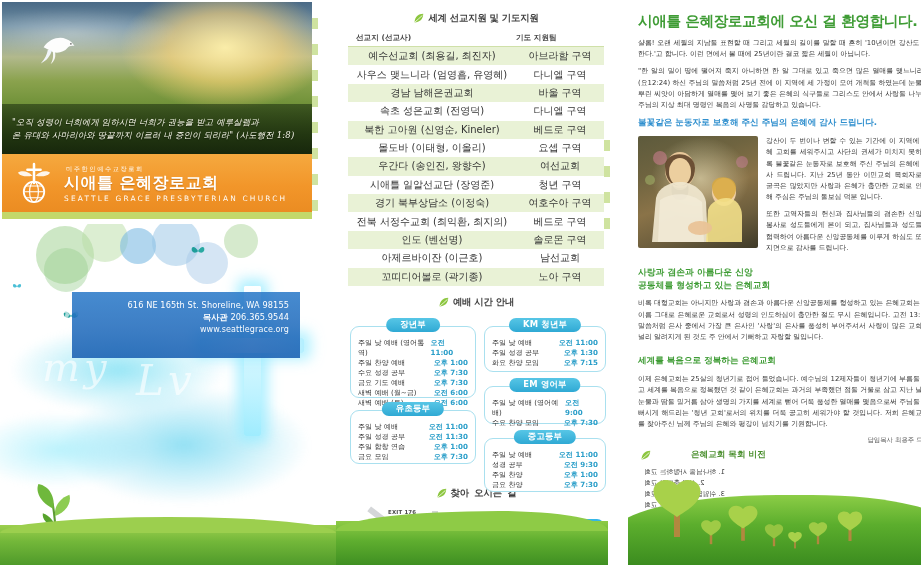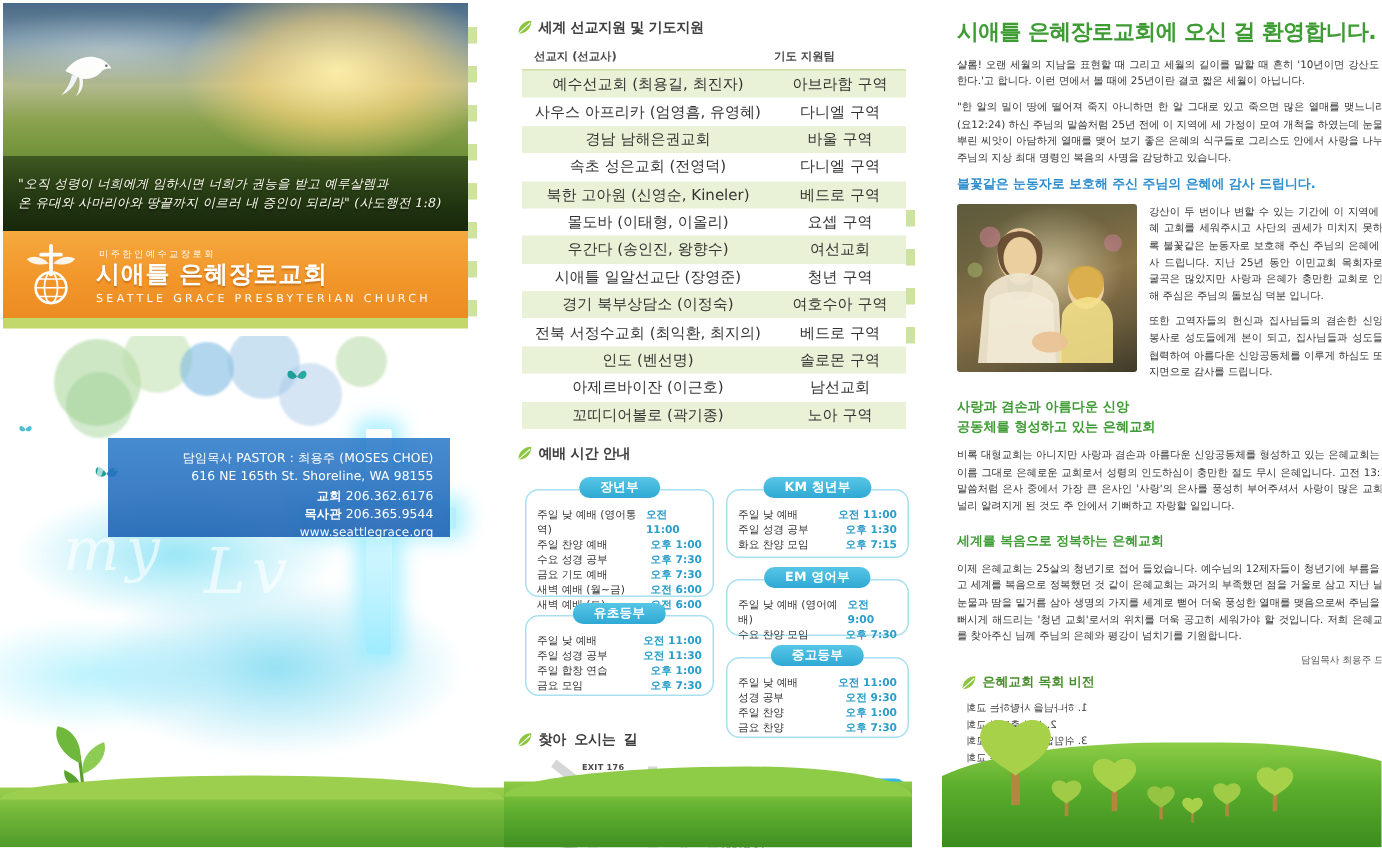--- a/index.html
+++ b/index.html
@@ -72,21 +72,21 @@
   .c-line.www { font-size:8px; opacity:.96; }
 
   .grass-left { position:absolute; left:0; bottom:0; width:336px; height:40px;
     background:linear-gradient(180deg,#9ccf4e 0%,#74b83a 40%,#4f9a2a 100%); }
   .grass-left::before { content:""; position:absolute; left:0; top:-8px; width:100%; height:16px;
     background:#9ccf4e; border-radius:50% 50% 0 0 / 100% 100% 0 0; }
   .leaf-sprout { position:absolute; left:26px; bottom:26px; width:62px; height:62px; }
 
   
   .panel-mid { position:absolute; left:336px; top:0; width:272px; height:565px; background:#fff; }
-  .sec-head { display:flex; align-items:center; gap:4px; margin:0 0 5px 4px; }
+  .sec-head { display:flex; align-items:center; gap:4px; margin:0 0 5px 4px;justify-content:center; }
   .sec-icon { width:11px; height:11px; flex:0 0 11px; }
   .sec-title { font-size:9.4px; font-weight:bold; color:#3f3f3f; letter-spacing:-.2px; }
 
   .mis-table { width:256px; margin-left:8px; border-collapse:collapse; }
   .mis-table th { font-size:7.6px; color:#4a4a4a; font-weight:bold; text-align:left;
      padding:3px 0 3px 8px; border-bottom:1px solid #cfe0a8; }
   .mis-table td { font-size:10px; color:#333; padding:2.2px 0 2.2px 8px;text-align:center; }
   .mis-table tr.alt td { background:#e9f2d6; }
   .mis-table .col2 { width:96px; }
 
@@ -144,21 +144,21 @@
   .jesus-img { flex:0 0 120px; width:120px; height:112px; border-radius:2px; position:relative; overflow:hidden;
     background:
       radial-gradient(ellipse 70px 60px at 52% 38%, rgba(255,245,205,.55), rgba(120,95,55,0) 70%),
       linear-gradient(160deg,#5d5a3c 0%, #6f6440 28%, #8a7348 52%, #6a5c3c 76%, #3e3a28 100%);
   }
   .jesus-side { flex:1; }
   .jesus-side .r-p { margin-bottom:6px; }
   .r-quote-head { font-size:8.8px; font-weight:bold; color:#3f9c35; line-height:1.5; margin:4px 0 6px; }
   .signature { font-size:6.4px; color:#555; text-align:right; margin-top:2px; }
   .vision-head { display:flex; align-items:center; gap:4px; margin:4px 0 6px 2px; }
-  .vision-title { font-size:8.6px; font-weight:bold; color:#4a8f2d; }
+  .vision-title { font-size:8.6px; font-weight:bold; color:#4a8f2d;margin-left:36px; }
   .vision-list { text-align:right; padding-right:6px; transform:scaleX(-1); }
   .vision-item { font-size:6.8px; color:#3a3a3a; line-height:1.62; }
   .hill-right { position:absolute; left:0; bottom:0; width:313px; height:96px; overflow:hidden; }
   .hill-green { position:absolute; left:-16px; bottom:0; width:345px; height:70px;
     background:linear-gradient(180deg,#8ccd46 0%,#5cae2d 42%,#3b8c1f 100%);
     border-radius:48% 42% 0 0 / 56% 52% 0 0; }
 
   .edge-ticks { position:absolute; left:312px; top:0; width:6px; height:230px; }
   .edge-tick { position:absolute; left:0; width:6px; height:11px; background:#cfe3a0; }
   .edge-ticks-r { position:absolute; left:604px; top:140px; width:5px; height:130px; }
@@ -228,23 +228,21 @@
         <path d="M10 9 C6 2, 1 3, 2 8 C3 12, 8 12, 10 9 Z" fill="#4bbfd6"></path>
         <path d="M10 9 C14 2, 19 3, 18 8 C17 12, 12 12, 10 9 Z" fill="#4bbfd6"></path>
       </svg>
 
       <div class="script-wm" style="left:14px; top:58px;">F</div>
       <div class="script-wm" style="left:34px; top:72px; font-size:36px;">or</div>
       <div class="script-wm" style="left:136px; top:132px; font-size:42px;">Lv</div>
       <div class="script-wm" style="left:42px; top:120px; font-size:40px;">my</div>
 
       <div class="contact-box">
-        <div class="c-line">담임목사 PASTOR : 최용주 (MOSES CHOE)</div>
         <div class="c-line">616 NE 165th St. Shoreline, WA 98155</div>
-        <div class="c-line"><b>교회</b> <span>206.362.6176</span></div>
         <div class="c-line"><b>목사관</b> <span>206.365.9544</span></div>
         <div class="c-line www">www.seattlegrace.org</div>
       </div>
 
       <svg class="leaf-sprout" viewBox="0 0 70 70">
         <path d="M34 68 C33 52, 32 40, 30 30" stroke="#5d9a33" stroke-width="2.4" fill="none"></path>
         <path d="M31 36 C18 30, 10 18, 14 8 C26 10, 33 22, 31 36 Z" fill="#6fb83c"></path>
         <path d="M33 44 C44 40, 52 30, 49 20 C38 24, 31 34, 33 44 Z" fill="#8dcc52"></path>
         <path d="M32 56 C24 54, 18 48, 19 41 C27 44, 32 50, 32 56 Z" fill="#57a32c"></path>
       </svg>
@@ -281,21 +279,21 @@
           <th>선교지 (선교사)</th>
           <th class="col2">기도 지원팀</th>
         </tr>
           </thead>
         <tbody>
           <tr class="alt">
               <td>예수선교회 (최용길, 최진자)</td>
               <td>아브라함 구역</td>
             </tr>
           <tr>
-              <td>사우스 아프리카 (엄영흠, 유영혜)</td>
+              <td>사우스 맺느니라 (엄영흠, 유영혜)</td>
               <td>다니엘 구역</td>
             </tr>
           <tr class="alt">
               <td>경남 남해은권교회</td>
               <td>바울 구역</td>
             </tr>
           <tr>
               <td>속초 성은교회 (전영덕)</td>
               <td>다니엘 구역</td>
             </tr>

